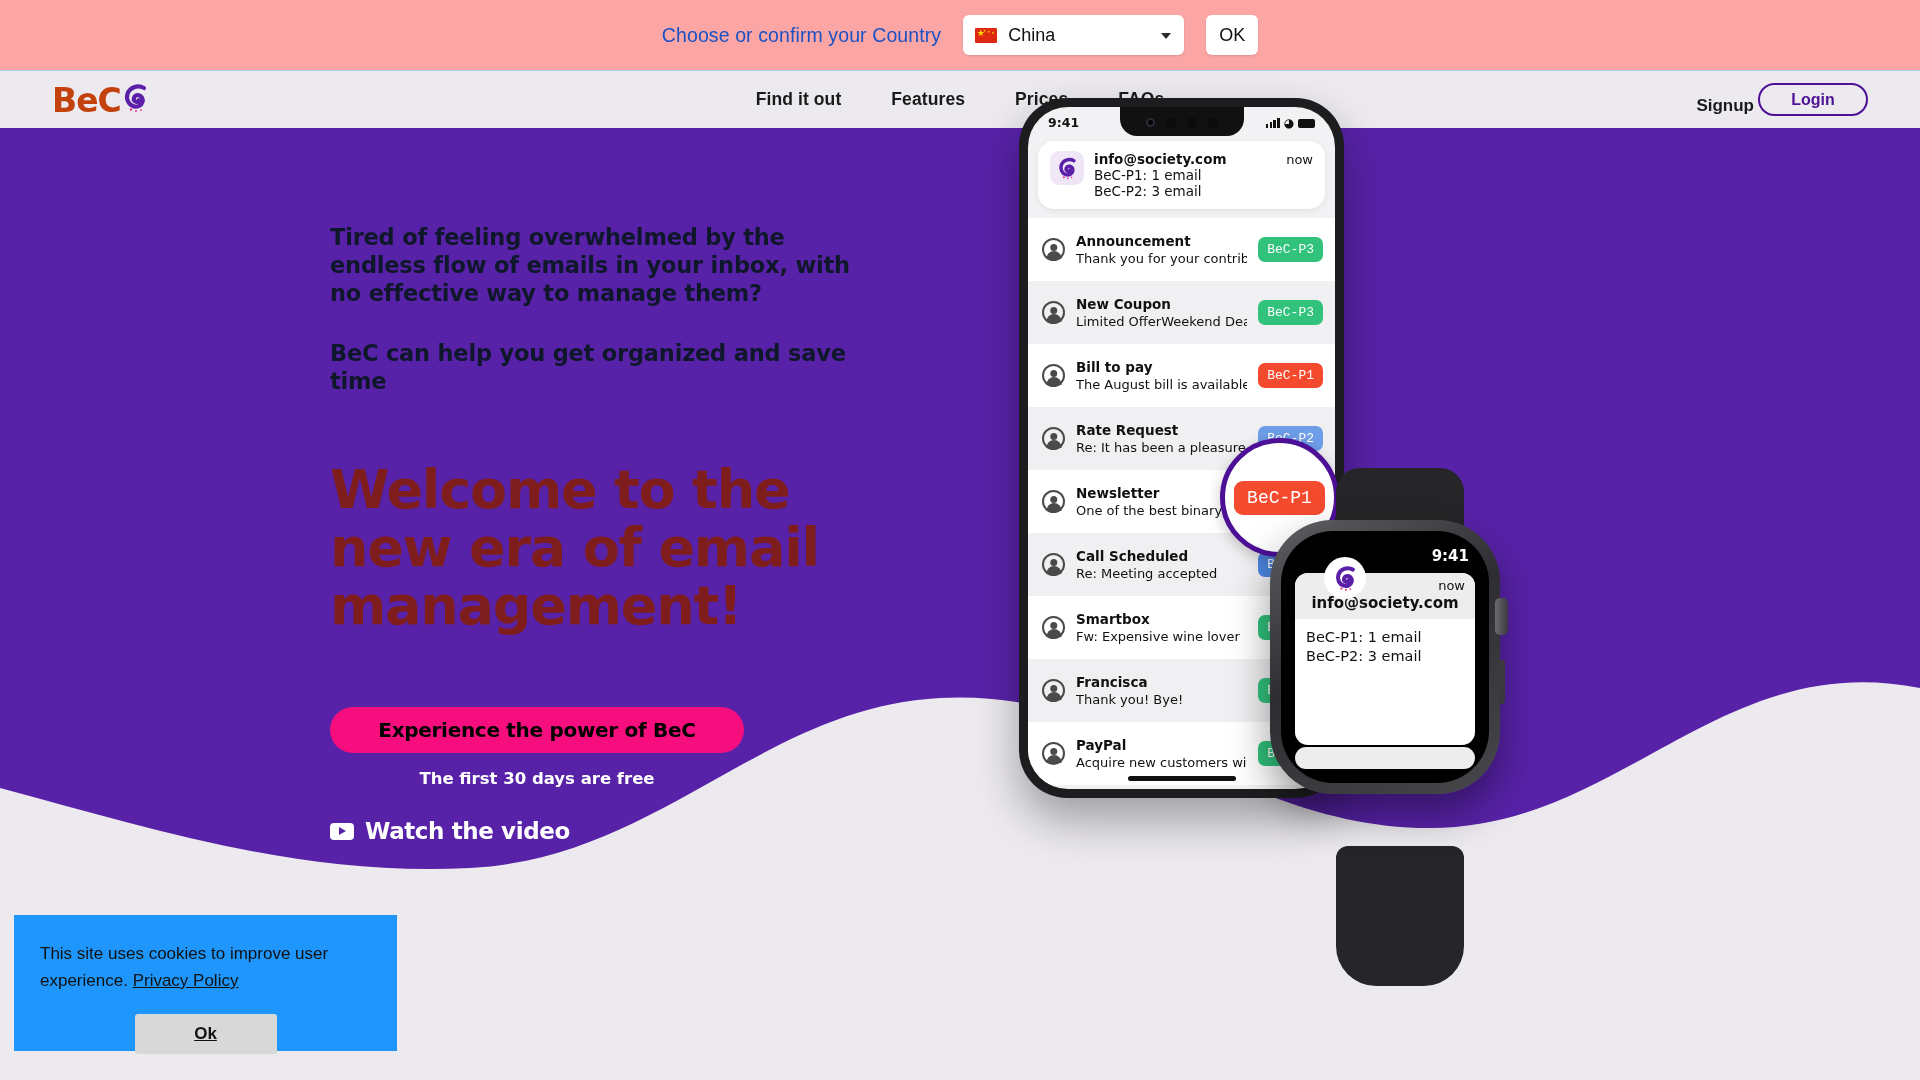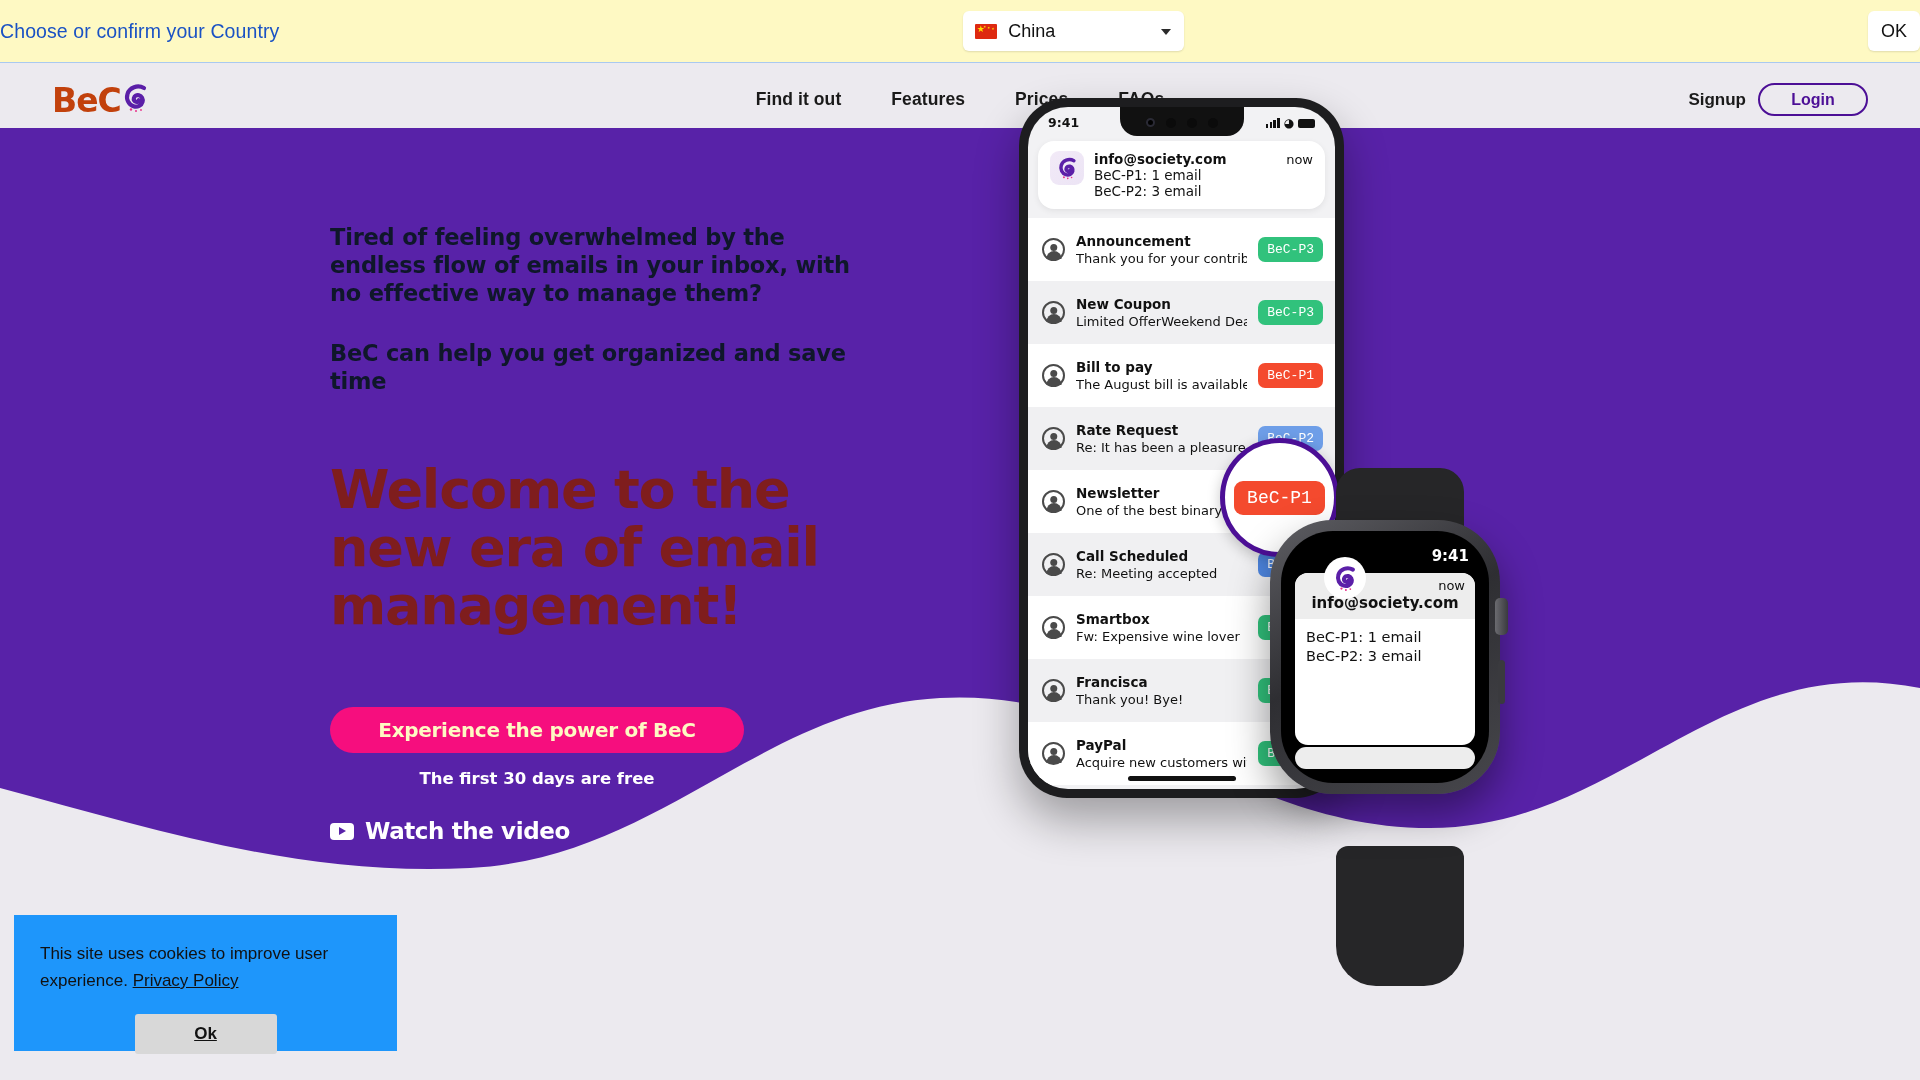--- a/index.html
+++ b/index.html
@@ -6,23 +6,23 @@
   html, body {
     width: 1920px; height: 1080px;
     overflow: hidden;
     font-family: "Liberation Sans", sans-serif;
     background: #ECEAEF;
   }
   #root { position: relative; width: 1920px; height: 1080px; }
 
   
   .country-bar {
-    position: absolute; top: 0; left: 0; width: 1920px; height: 63px;
-    background: #fef9c3;
-    display: flex; align-items: center; justify-content: space-between; gap: 22px;
+    position: absolute; top: 0; left: 0; width: 1920px; height: 71px;
+    background: #fca5a5;
+    display: flex; align-items: center; justify-content: center; gap: 22px;
     border-bottom: 1px solid #a9c9f0;
   }
   .country-label { color: #1A52C4; font-size: 19.5px; letter-spacing: .1px; }
   .country-select {
     position: relative; width: 221px; height: 40px;
     background: #fff; border-radius: 6px;
     display: flex; align-items: center; padding: 0 12px;
     box-shadow: 0 1px 2px rgba(0,0,0,.12);
   }
   .flag-cn {
@@ -61,21 +61,21 @@
   .logo-text { font-size: 33px; font-weight: 700; color: #c2410c;
                letter-spacing: -1px; font-family: "DejaVu Sans", sans-serif; }
   .logo-mark { margin-left: -3px; }
 
   .nav { position: absolute; left: 50%; transform: translateX(-50%);
          display: flex; align-items: center; gap: 50px; }
   .nav a { font-size: 17.5px; font-weight: 700; color: #1A1A1A;
            text-decoration: none; cursor: pointer; letter-spacing: .1px; }
 
   .header-right { position: absolute; right: 52px; display: flex;
-                  align-items: center; gap: 12px; }
+                  align-items: flex-end; gap: 4px; }
   .signup-link { font-size: 17px; font-weight: 700; color: #1A1A1A;
                  text-decoration: none; cursor: pointer; }
   .login-btn {
     width: 110px; height: 33px; border: 2.5px solid #4C0F96; border-radius: 17px;
     background: transparent; color: #4C0F96; font-size: 16px; font-weight: 700;
     cursor: pointer; font-family: "Liberation Sans", sans-serif;
   }
 
   
   .hero {
@@ -88,21 +88,21 @@
     color: #0f172a; font-size: 22.5px; line-height: 28px; font-weight: 700;
     font-family: "DejaVu Sans", sans-serif; letter-spacing: -.2px;
   }
   .lead2 { margin-top: 32px; }
   .headline {
     margin-top: 66px; color: #7f1d1d; font-size: 54px; line-height: 58px;
     font-weight: 700; font-family: "DejaVu Sans", sans-serif; letter-spacing: -1.2px;
   }
   .cta-btn {
     margin-top: 72px; width: 414px; height: 46px; border: none; border-radius: 23px;
-    background: #F60E7E; color: #fef9c3; font-size: 20px; font-weight: 700;
+    background: #F60E7E; color: #000000; font-size: 20px; font-weight: 700;
     cursor: pointer; font-family: "DejaVu Sans", sans-serif; letter-spacing: -.3px;
   }
   .cta-sub {
     width: 414px; text-align: center; margin-top: 16px;
     color: #fff; font-size: 16.5px; font-weight: 700;
     font-family: "DejaVu Sans", sans-serif;
   }
   .video-row {
     width: 414px; margin-top: 30px; display: flex; align-items: center;
     gap: 11px; cursor: pointer;

